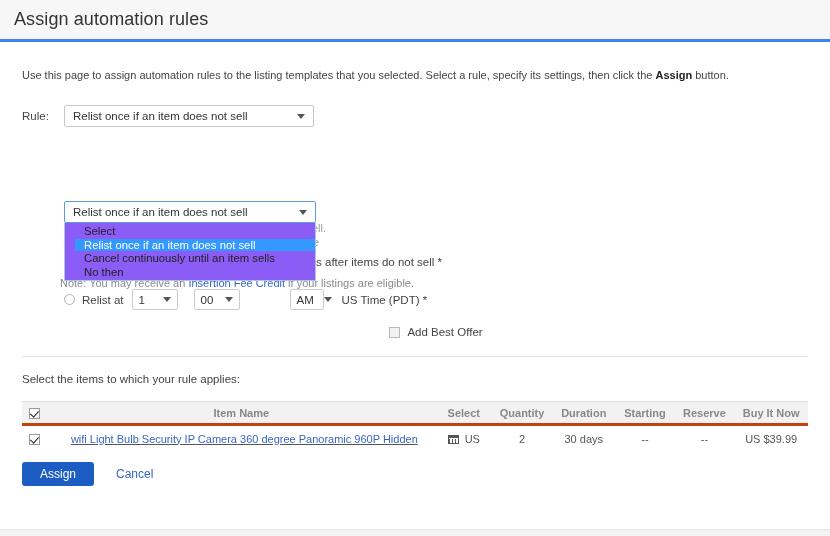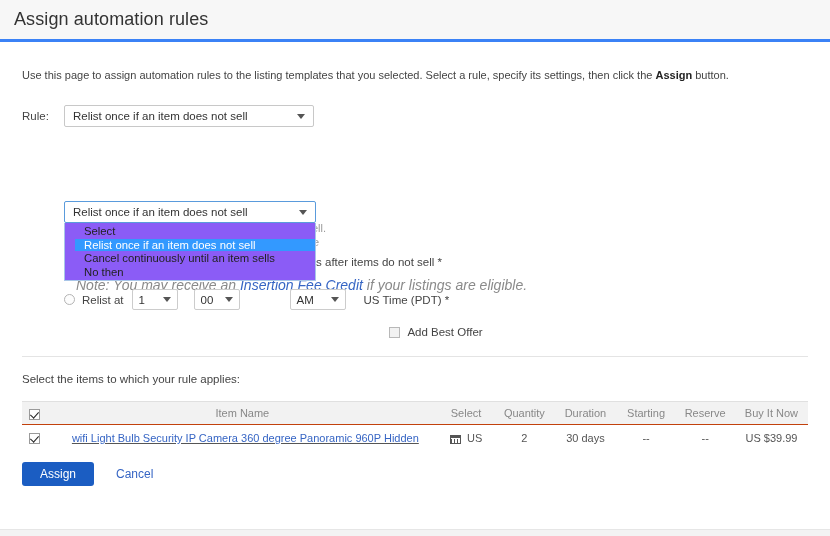--- a/index.html
+++ b/index.html
@@ -133,26 +133,25 @@
     position: absolute;
     font-size: 11px;
     color: #9a9a9a;
     white-space: nowrap;
   }
   .behind-1 { left: 64px; top: 154px; }
   .behind-2 { left: 64px; top: 168px; }
 
   .note-line {
     position: absolute;
-    left: 76px;
+    left: 60px;
     top: 209px;
-    font-size: 14px;
+    font-size: 11px;
     color: #8a8a8a;
     white-space: nowrap;
-    font-style: italic;
   }
   .note-line a { color: #3665c4; text-decoration: none; }
 
   
   .options {
     margin-top: 96px;
     padding-left: 42px;
   }
   .opt-row {
     display: flex;
@@ -203,21 +202,21 @@
   }
   .mini-select .caret {
     width: 0; height: 0;
     border-left: 4px solid transparent;
     border-right: 4px solid transparent;
     border-top: 5px solid #555;
     margin-left: 10px;
   }
   .sel-hour { width: 46px; }
   .sel-min  { width: 46px; }
-  .sel-ampm { width: 56px; margin-left: 42px; }
+  .sel-ampm { width: 34px; margin-left: 42px; }
 
   .gap-label { margin: 0 2px; }
 
   .checkbox {
     width: 11px; height: 11px;
     border: 1px solid #b8b8b8;
     background: #f2f2f2;
     margin-right: 7px;
     flex: none;
   }
@@ -242,22 +241,22 @@
   
   table.items {
     width: 100%;
     border-collapse: collapse;
     margin-top: 16px;
     font-size: 11px;
   }
   table.items thead th {
     background: #f2f2f2;
     border-top: 1px solid #e0e0e0;
-    border-bottom: 1px solid #c2410c;
-    font-weight: normal;
+    border-bottom: 3px solid #c2410c;
+    font-weight: bold;
     color: #888888;
     height: 23px;
     padding: 0 6px;
     text-align: center;
     white-space: nowrap;
   }
   table.items td {
     height: 26px;
     padding: 0 6px;
     color: #555;

